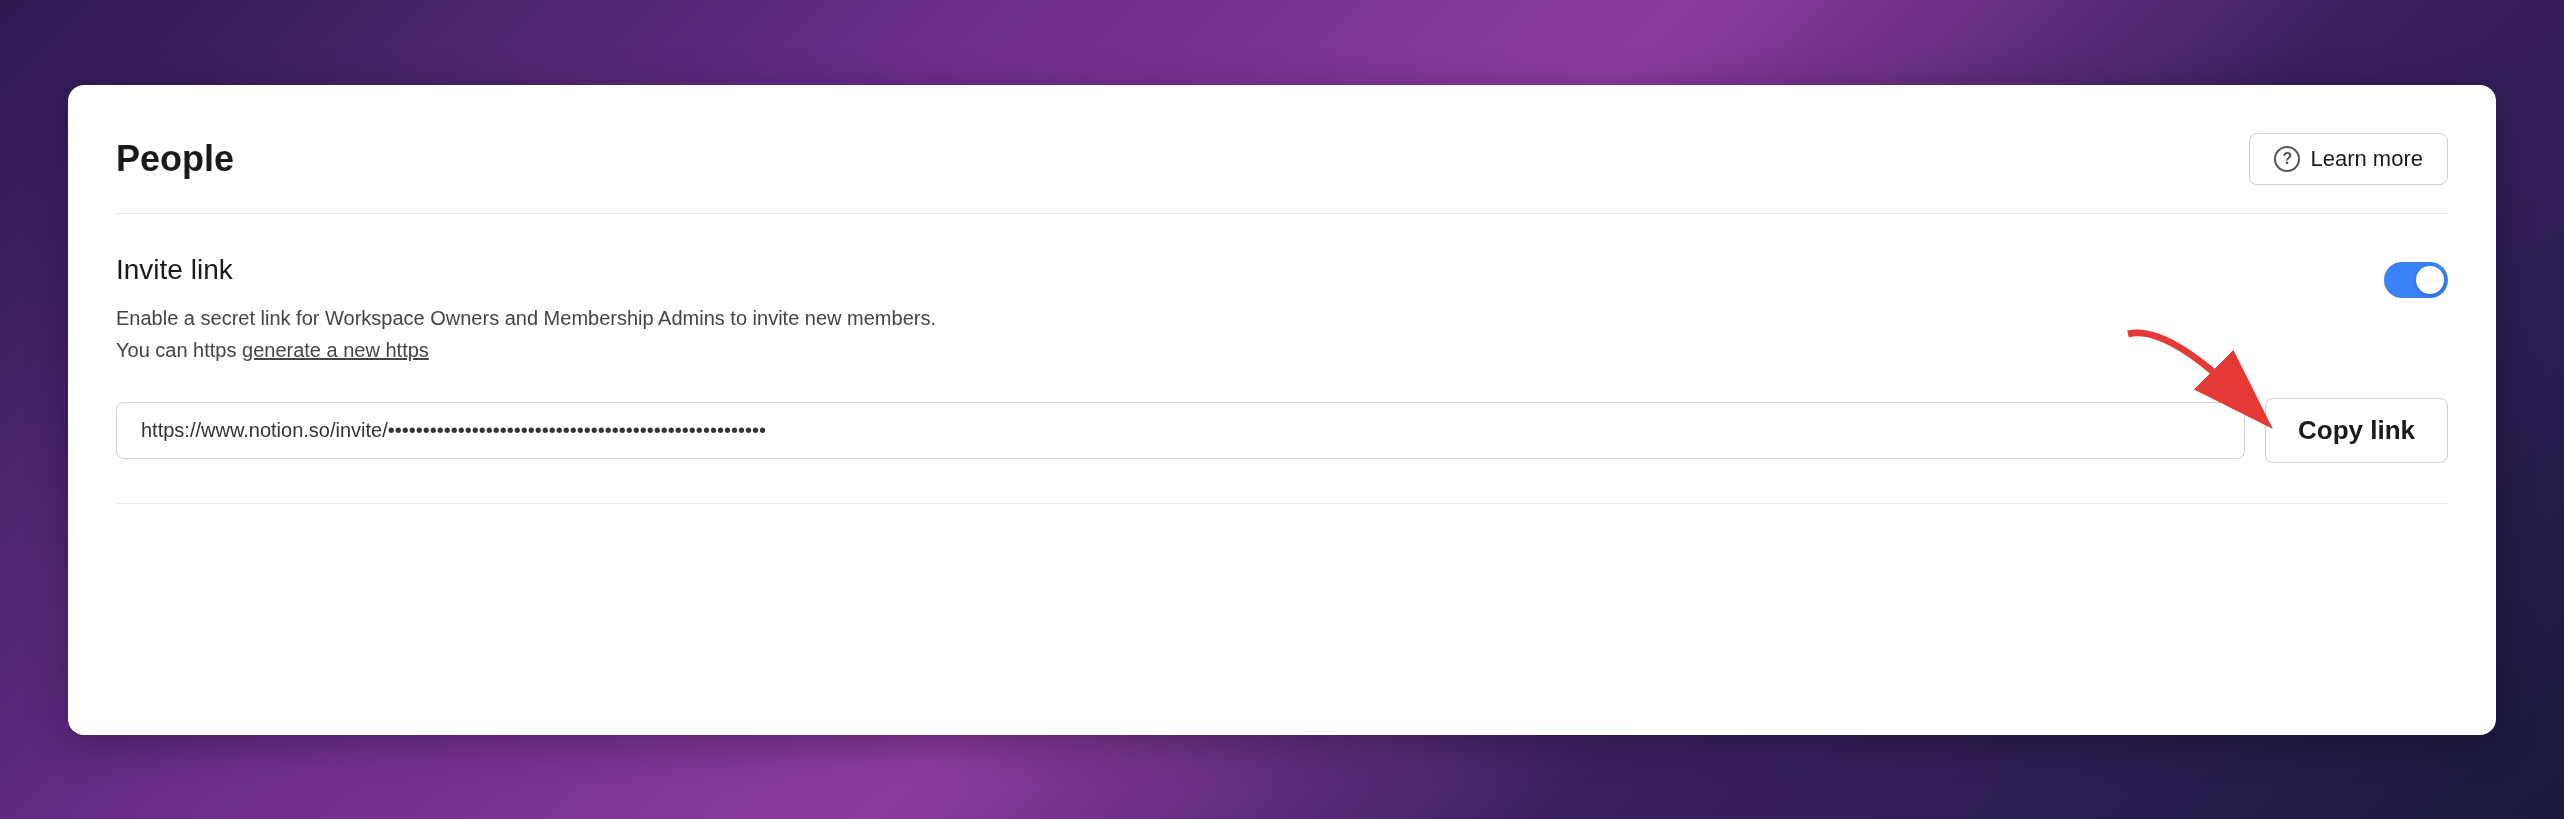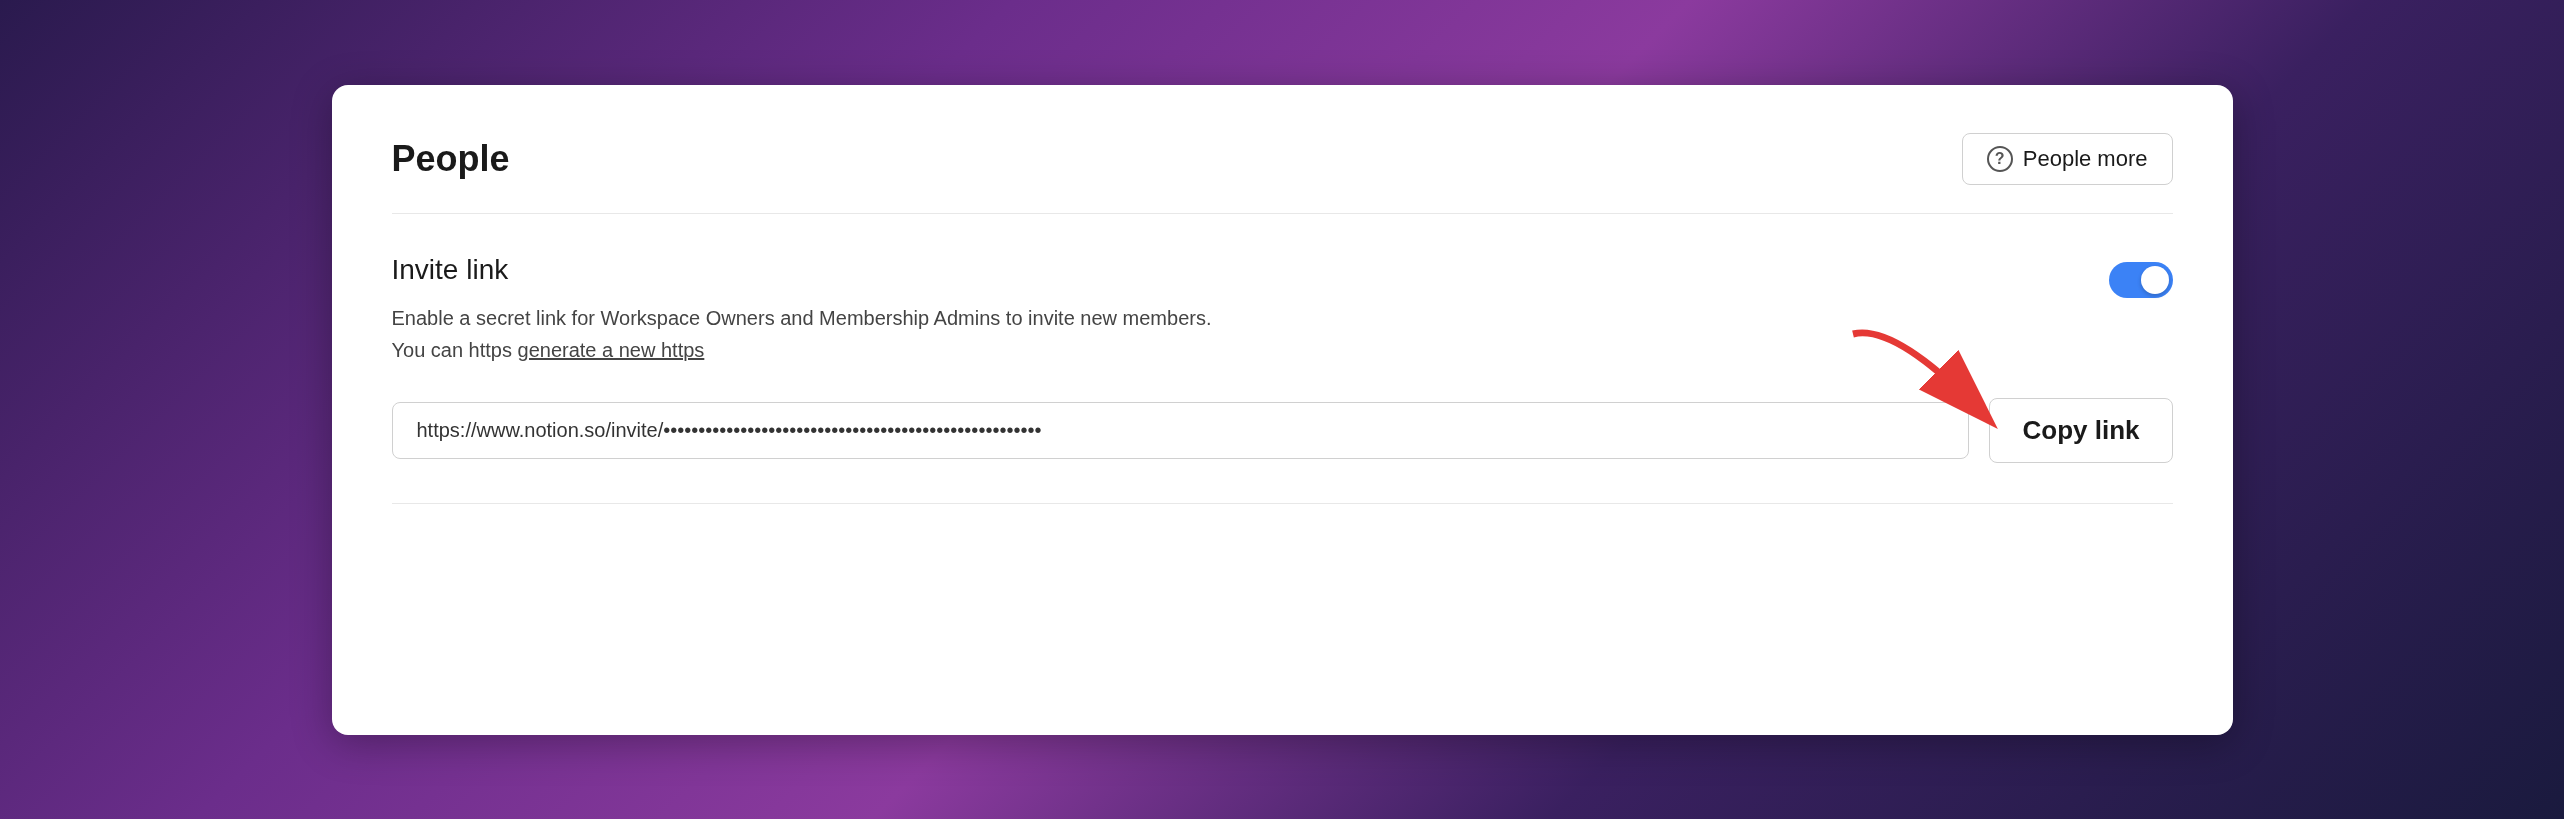--- a/index.html
+++ b/index.html
@@ -14,23 +14,23 @@
       background: linear-gradient(135deg, #2a1a4e 0%, #6b2d8b 30%, #8b3a9e 50%, #3a2060 70%, #1a1a3e 100%);
       display: flex;
       align-items: center;
       justify-content: center;
       font-family: -apple-system, BlinkMacSystemFont, 'Segoe UI', sans-serif;
     }
 
     .card {
       background: #ffffff;
       border-radius: 16px;
-      width: 1901px;
+      width: 2428px;
       min-height: 650px;
-      padding: 48px 60px;
+      padding: 48px 48px;
       box-shadow: 0 8px 40px rgba(0,0,0,0.3);
       position: relative;
     }
 
     .card-header {
       display: flex;
       align-items: center;
       justify-content: space-between;
       margin-bottom: 28px;
     }
@@ -186,21 +186,21 @@
   </style>
 </head>
 <body>
 
 <div class="card">
 
   <div class="card-header">
     <h1 class="card-title">People</h1>
     <button class="learn-more-btn">
       <span class="help-circle">?</span>
-      <span>People more</span>
+      <span>Learn more</span>
     </button>
   </div>
 
   <div class="divider"></div>
 
   <div class="section">
 
     <div class="arrow-annotation">
       <svg viewBox="0 0 220 140" xmlns="http://www.w3.org/2000/svg">
         <defs>

